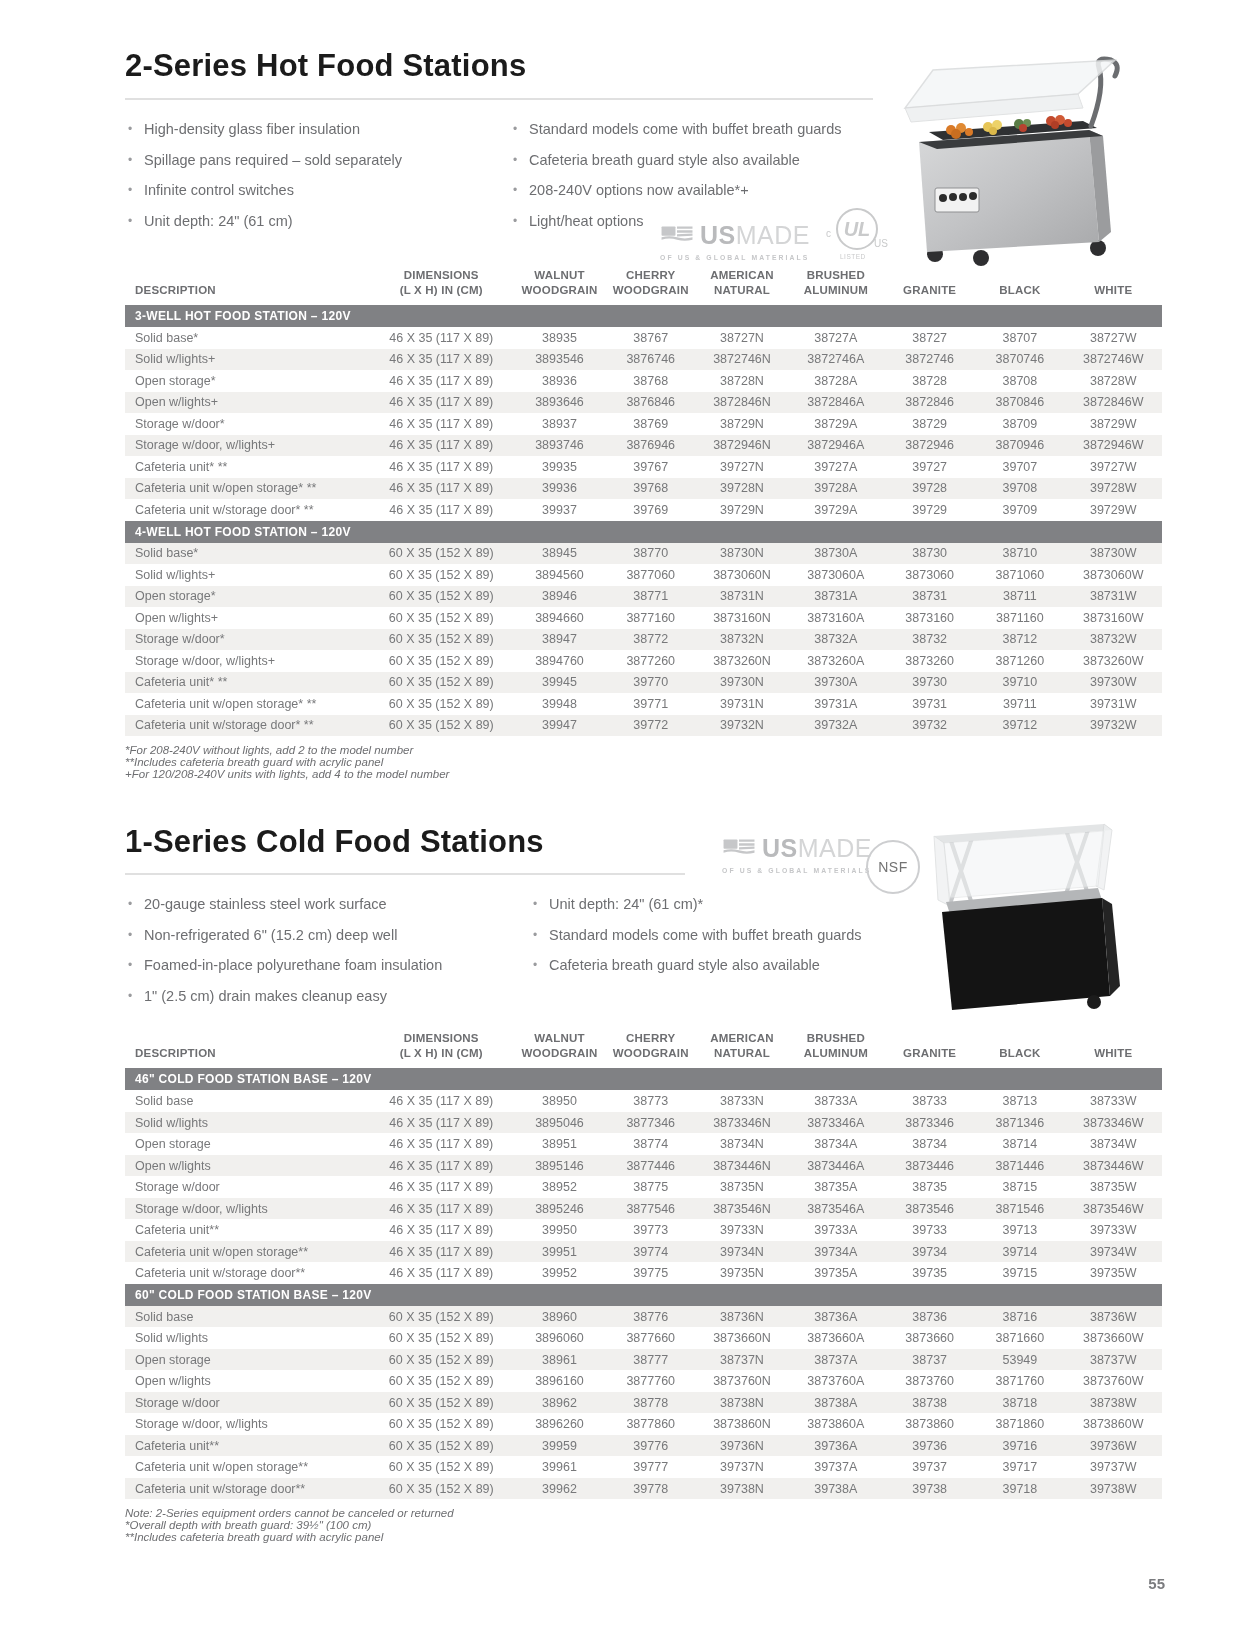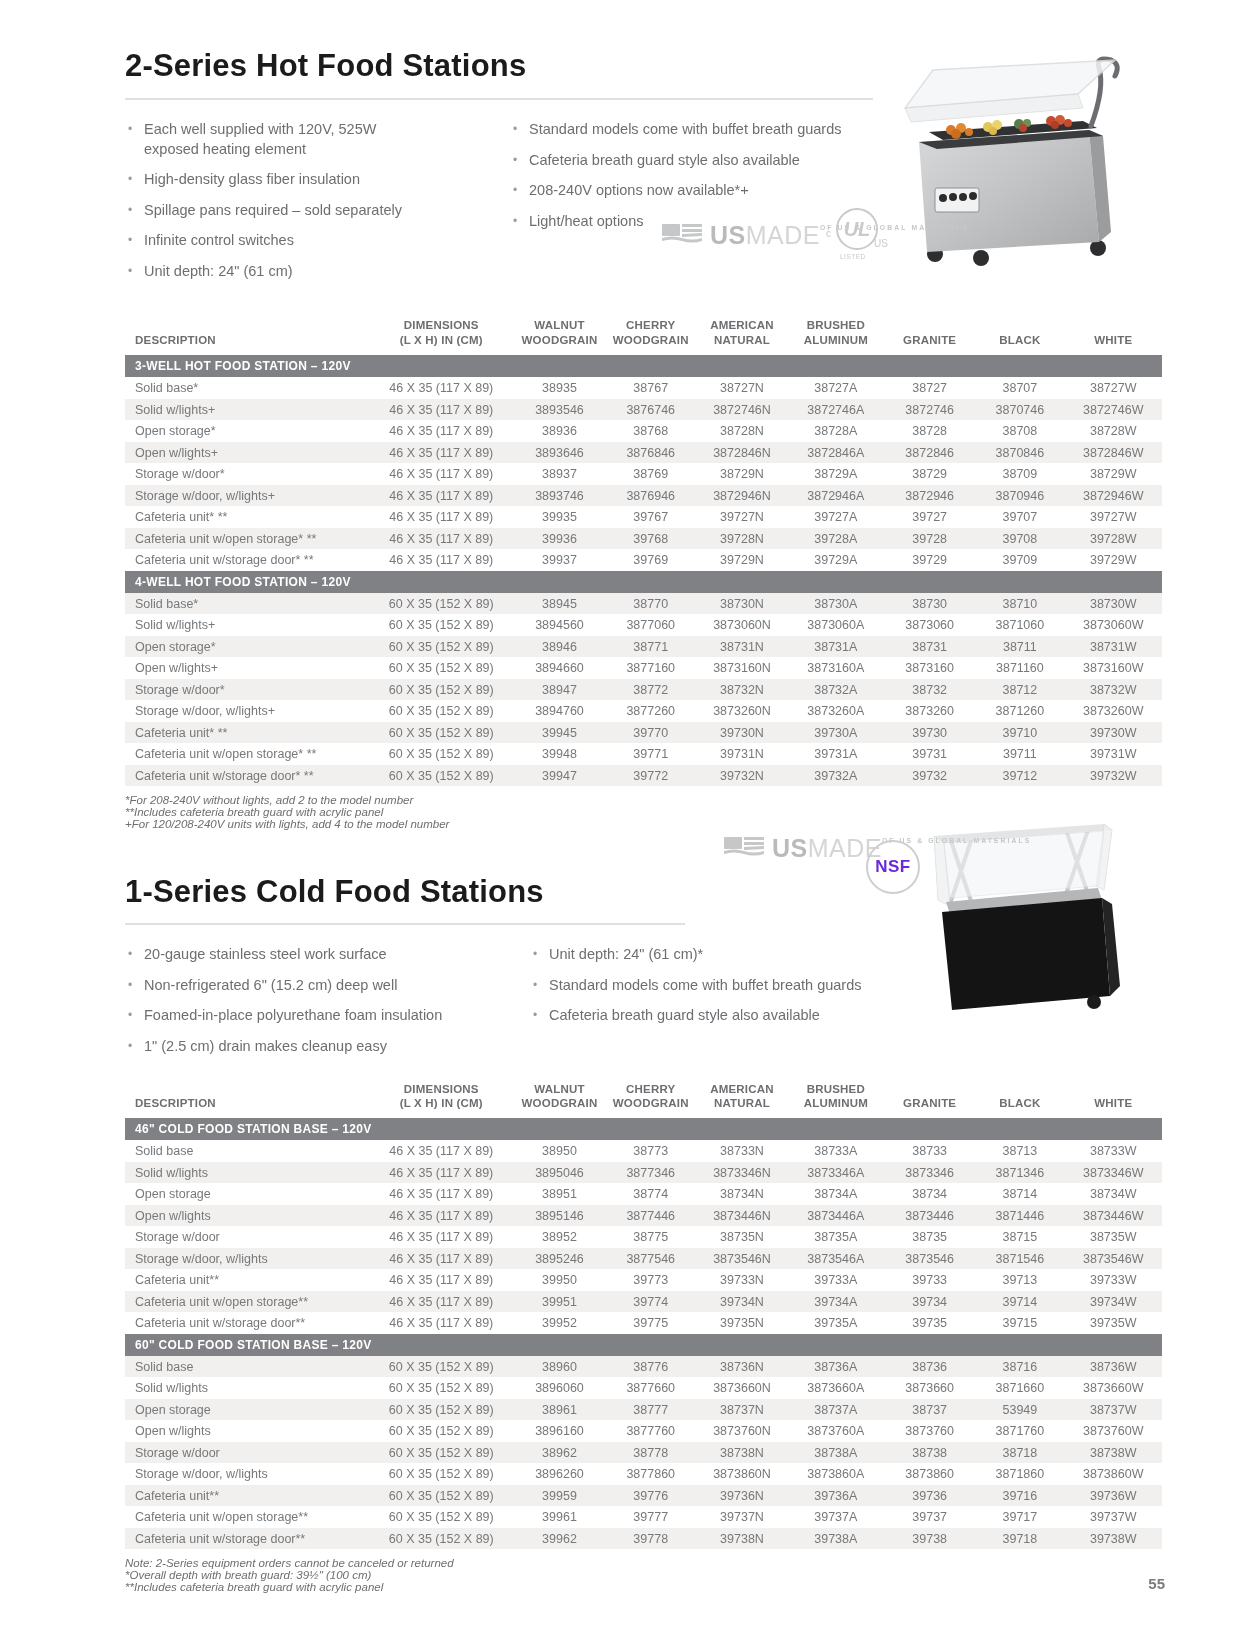--- a/index.html
+++ b/index.html
@@ -48,39 +48,39 @@
 
   
   .hot-photo { position:absolute; left:893px; top:46px; }
   .cold-photo { position:absolute; left:898px; top:786px; }
   .logo { position:absolute; }
   .usmade-hot { left:660px; top:220px; }
   .ul-hot { left:826px; top:208px; }
   .usmade-cold { left:722px; top:833px; }
   .nsf-cold { left:866px; top:840px; }
 
-  .usmade { display:flex; flex-direction:row; width:150px; }
+  .usmade { display:flex; flex-direction:column; width:150px; }
   .usmade-top { display:flex; align-items:center; }
   .usmade-text { font-size:25px; letter-spacing:0.5px; line-height:1; margin-left:6px; }
   .usmade-us { font-weight:700; color:#b9babc; }
   .usmade-made { font-weight:400; color:#d4d5d6; }
   .usmade-sub { margin-top:4px; font-size:6.8px; letter-spacing:2.1px; color:#c6c7c9;
     font-weight:700; white-space:nowrap; }
 
   .ul-badge { position:relative; width:62px; height:60px; color:#c9cacb; }
   .ul-circle { position:absolute; left:10px; top:0; width:42px; height:42px;
     border:2.5px solid #c9cacb; border-radius:50%; text-align:center;
     font-weight:700; font-size:20px; line-height:38px; font-style:italic; }
   .ul-c { position:absolute; left:0; top:20px; font-size:10px; }
   .ul-us { position:absolute; right:0; top:30px; font-size:10px; }
   .ul-listed { position:absolute; left:14px; top:45px; font-size:6.5px; letter-spacing:0.5px; }
 
   .nsf-badge { width:54px; height:54px; border:2px solid #cdced0; border-radius:50%;
     display:flex; align-items:center; justify-content:center; }
-  .nsf-inner { font-weight:700; font-size:17px; color:#6d28d9; letter-spacing:0.5px; }
+  .nsf-inner { font-weight:400; font-size:14px; color:#737373; letter-spacing:0.5px; }
 </style>
 </head>
 <body>
 
 <div class="page">
 
   <div class="hot-photo">
     <svg width="240" height="220" viewBox="0 0 240 220">
       <defs>
         <linearGradient id="steel" x1="0" y1="0" x2="1" y2="1">
@@ -194,21 +194,20 @@
     <div class="nsf-inner">NSF</div>
   </div>
 
   <div class="content">
 
     <h1 class="section-title" style="margin-top:48px;">2-Series  Hot Food Stations</h1>
     <div class="title-rule hot-rule"></div>
 
     <div class="bullets-row">
       <ul class="bullets hot-left">
-          <li>Each well supplied with 120V, 525W exposed heating element</li>
           <li>High-density glass fiber insulation</li>
           <li>Spillage pans required – sold separately</li>
           <li>Infinite control switches</li>
           <li>Unit depth: 24" (61 cm)</li>
         </ul>
       <ul class="bullets hot-right">
           <li>Standard models come with buffet breath guards</li>
           <li>Cafeteria breath guard style also available</li>
           <li>208-240V options now available*+</li>
           <li>Light/heat options</li>

